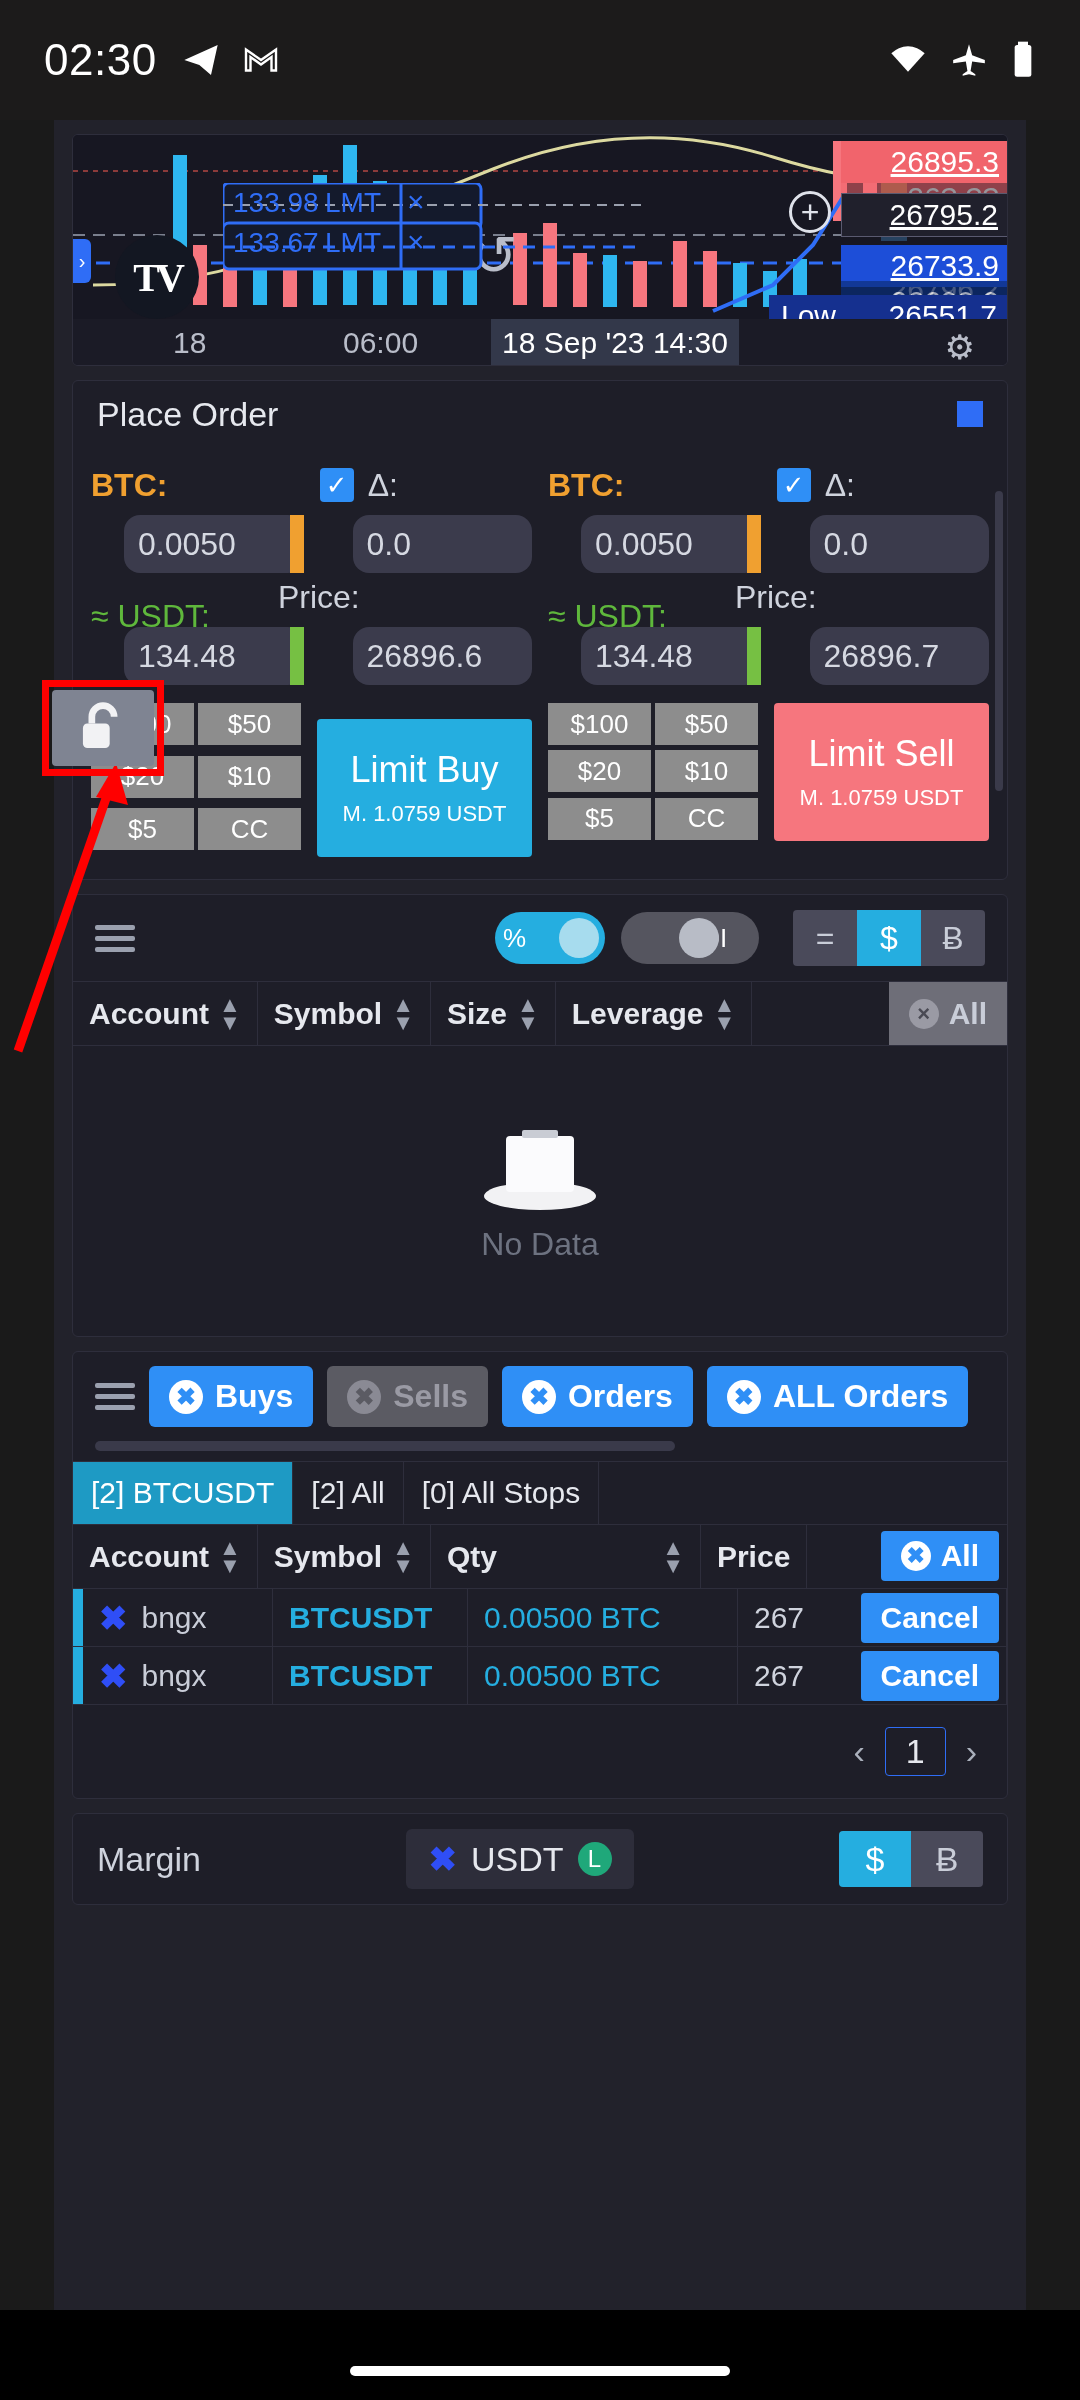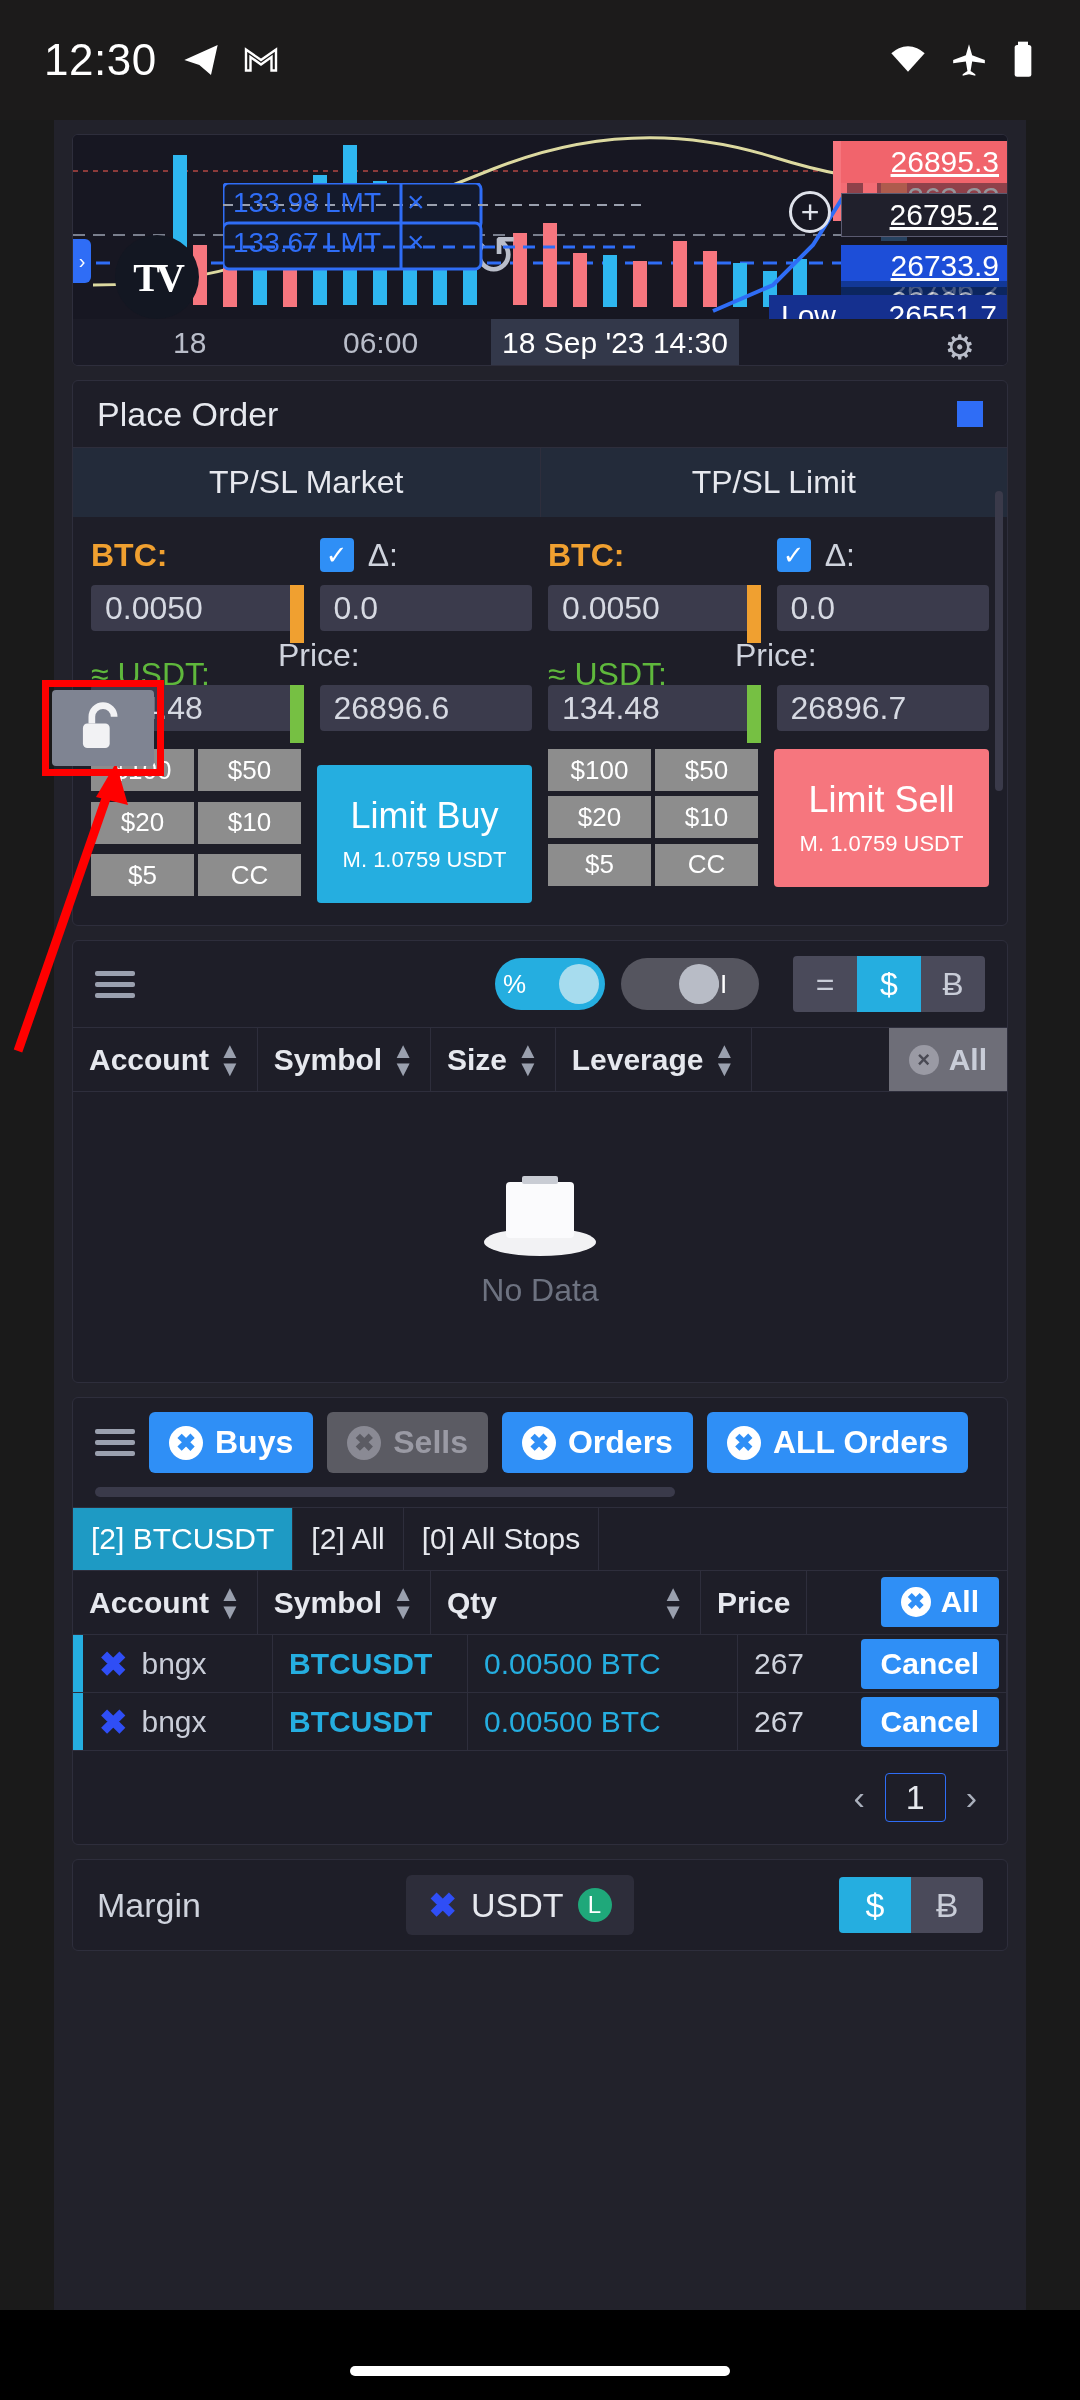--- a/index.html
+++ b/index.html
@@ -95,23 +95,24 @@
   .lblrow { display:flex; align-items:center; gap: 14px; height: 48px; }
   .lbl { font-size: 32px; color:#cfd3dd; }
   .lbl-btc { color:#f0a030; font-weight:bold; }
   .lbl-usdt { color:#5fb83c;margin-top:38px; }
   .chk {
     width: 34px; height:34px; background:#2f8ff6; border-radius:4px;
     color:#fff; font-size:26px; line-height:34px; text-align:center;
   }
   .fldrow { display:flex; gap: 16px; margin-top: 6px; }
   .fld {
-    flex:1; background:#3b3b4c; border-radius:4px; height: 46px;
+    flex:1; background:#3b3b4c; border-radius:16px; height: 58px;
     display:flex; align-items:center; padding: 0 14px; color:#d6d9e2; font-size:32px;
     position:relative;
+    margin-left:33px;
   }
   .bar { position:absolute; right:0; top:0; width:14px; height:58px; }
   .bar-orange { background:#f0a030; }
   .bar-green  { background:#76c043; }
 
   .btnsgrid { display:flex; gap: 16px; margin-top: 18px; }
   .amt { display:grid; grid-template-columns: 1fr 1fr; gap: 4px; flex: 0 0 210px; }
   .amtbtn {
     background:#8d8d8d; color:#fff; font-size:26px; height: 42px;
     display:flex; align-items:center; justify-content:center;
@@ -231,21 +232,21 @@
   .navbar { position:absolute; bottom:0; left:0; width:1080px; height:90px; background:#000; }
   .navpill { position:absolute; left:50%; transform:translateX(-50%); bottom:24px;
     width:380px; height:10px; background:#fff; border-radius:5px; }
 </style>
 </head>
 <body>
 
 <div class="phone">
 
   <div class="statusbar">
-    <div class="sb-time">12:30</div>
+    <div class="sb-time">02:30</div>
     <div class="sb-left-icons">
       <svg width="40" height="40" viewBox="0 0 24 24">
         <path d="M2 12 L22 3 L18 21 L11 15 Z" fill="#fff"></path>
       </svg>
       <svg width="36" height="36" viewBox="0 0 24 24">
         <path d="M2 5 L2 19 L5 19 L5 10 L12 15 L19 10 L19 19 L22 19 L22 5 L12 12 Z" fill="none" stroke="#fff" stroke-width="1.6"></path>
       </svg>
     </div>
     <div class="sb-right">
       <svg width="40" height="40" viewBox="0 0 24 24">
@@ -350,24 +351,20 @@
           <span class="gear">⚙</span>
         </div>
       </div>
     </div>
 
     <div class="card">
       <div class="po-head">
         <span>Place Order</span>
         <span class="po-sq"></span>
       </div>
-      <div class="po-tabs">
-        <div class="po-tab">TP/SL Market</div>
-        <div class="po-tab">TP/SL Limit</div>
-      </div>
 
       <div class="po-grid">
 
         <div class="po-col">
           <div class="lblrow">
             <span class="lbl lbl-btc">BTC:</span>
             <span style="margin-left:auto"></span>
             <span class="chk">✓</span>
             <span class="lbl">Δ:</span>
             <span style="width:120px"></span>

